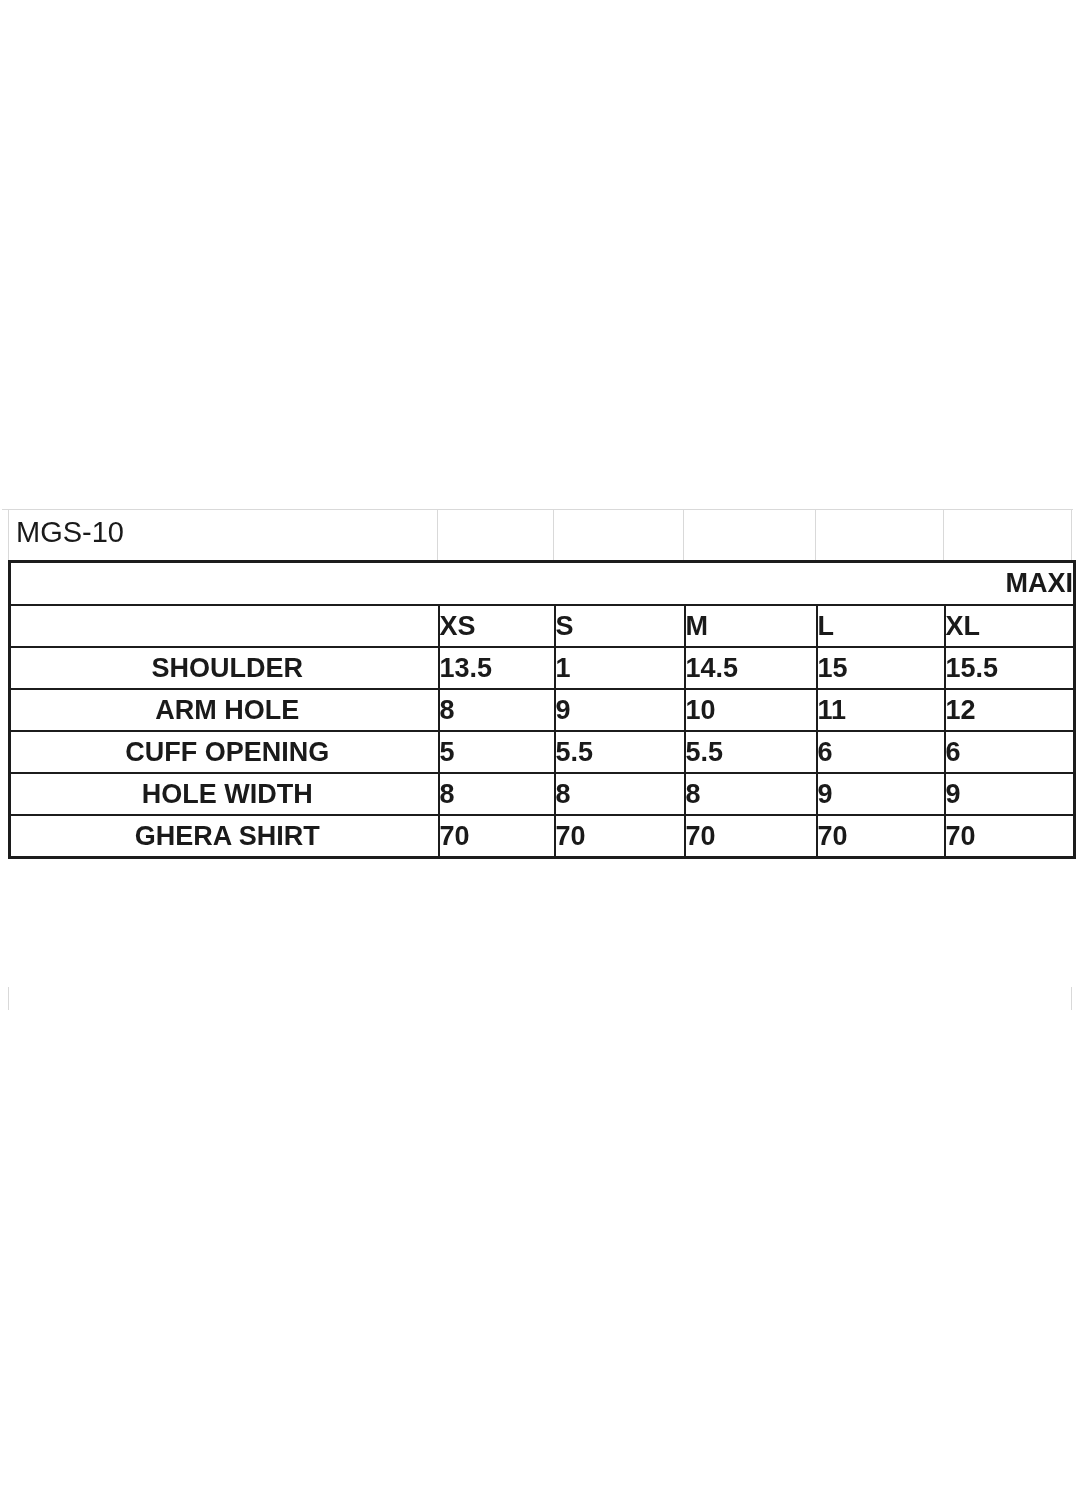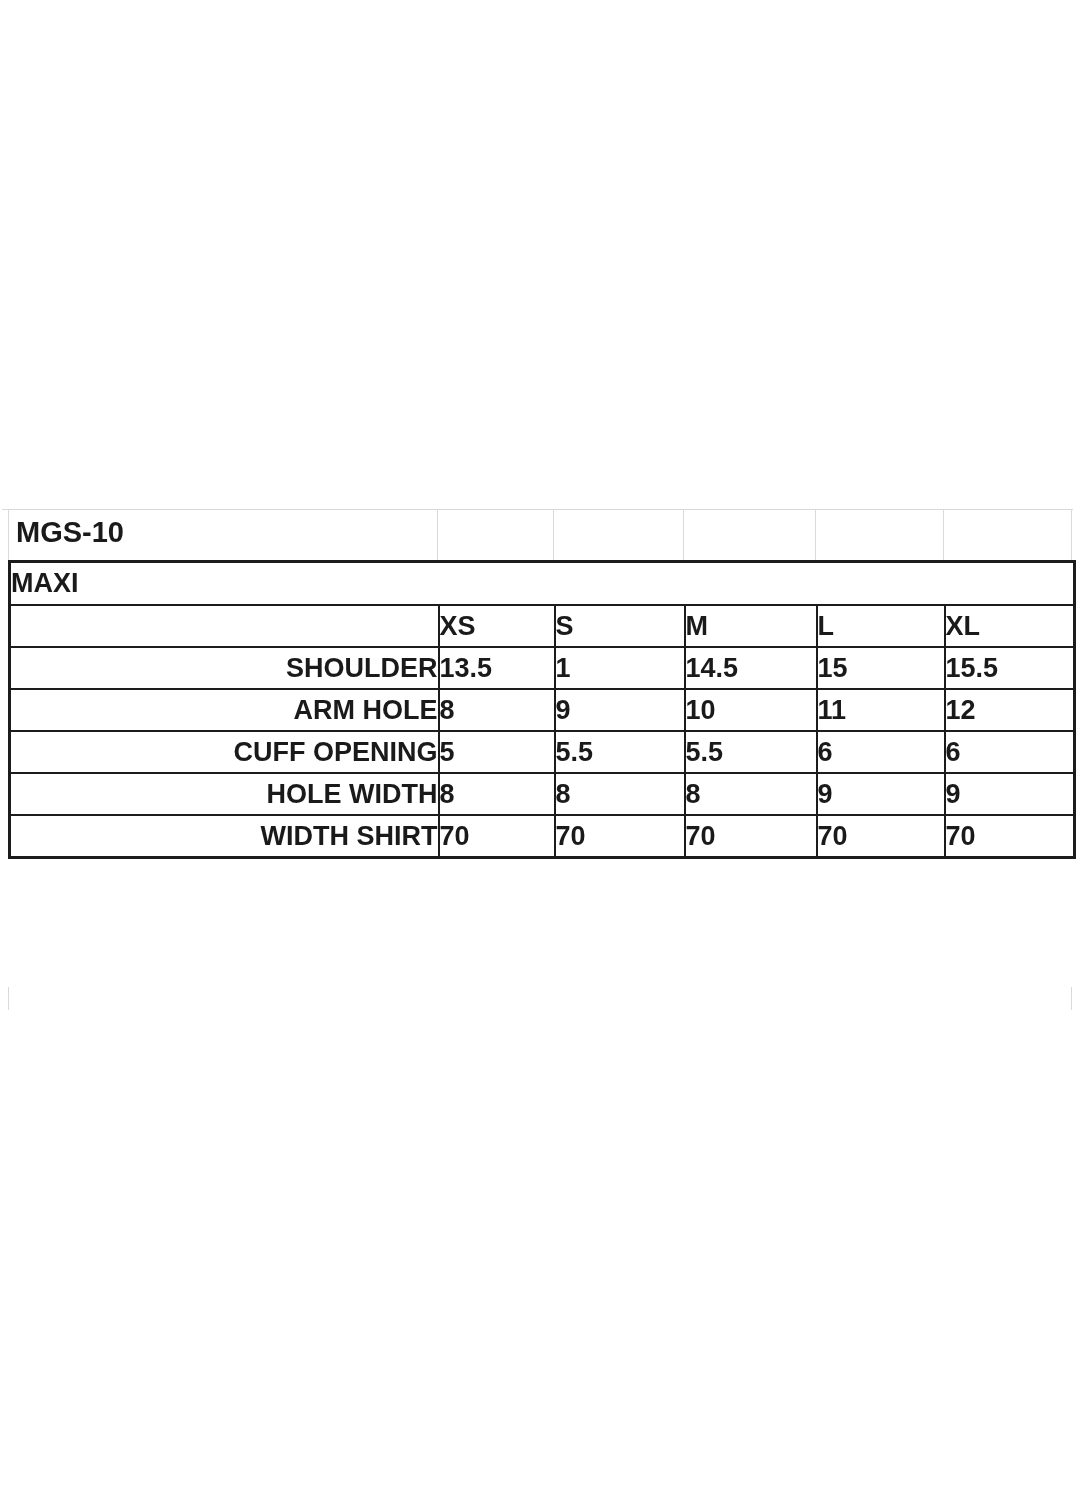--- a/index.html
+++ b/index.html
@@ -51,21 +51,21 @@
     background: #d9d9d9;
   }
   .gs-left { left: 8px; }
   .gs-right { left: 1071px; }
 
   .sheet-label {
     position: absolute;
     left: 16px;
     top: 516px;
     font-size: 29px;
-    font-weight: 700;
+    font-weight: 400;
     letter-spacing: 0px;
     white-space: nowrap;
   }
 
   table.size-table {
     position: absolute;
     left: 8px;
     top: 560px;
     width: 1065px;
     border-collapse: collapse;
@@ -77,25 +77,25 @@
     border: 2px solid #1c1c1c;
     height: 40px;
     font-size: 27px;
     font-weight: 700;
     vertical-align: middle;
     padding: 0;
     overflow: hidden;
     white-space: nowrap;
   }
   table.size-table td.title-cell {
-    text-align: left;
+    text-align: right;
     height: 41px;
   }
   table.size-table td.label-cell {
-    text-align: right;
+    text-align: center;
     padding-left: 6px;
     margin-left: 17px;
   }
 </style>
 </head>
 <body>
 
 <div class="canvas">
 
   <div class="grid-h"></div>
@@ -158,21 +158,21 @@
       </tr>
       <tr>
         <td class="label-cell">HOLE WIDTH</td>
         <td>8</td>
         <td>8</td>
         <td>8</td>
         <td>9</td>
         <td>9</td>
       </tr>
       <tr>
-        <td class="label-cell">WIDTH SHIRT</td>
+        <td class="label-cell">GHERA SHIRT</td>
         <td>70</td>
         <td>70</td>
         <td>70</td>
         <td>70</td>
         <td>70</td>
       </tr>
     </tbody>
   </table>
 
 </div>

